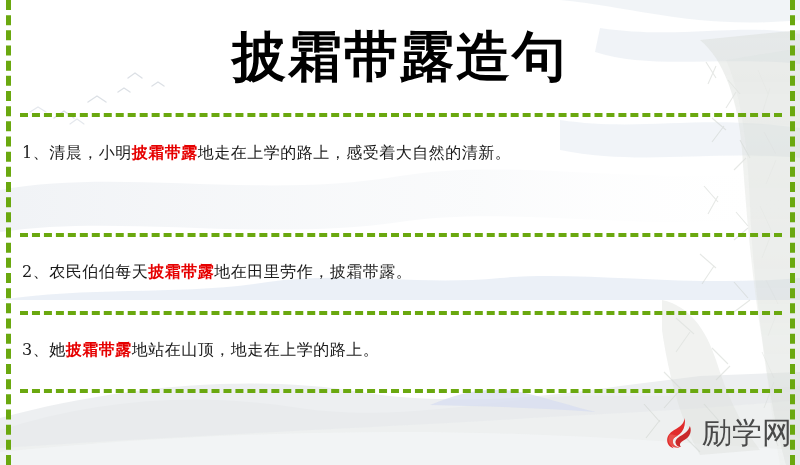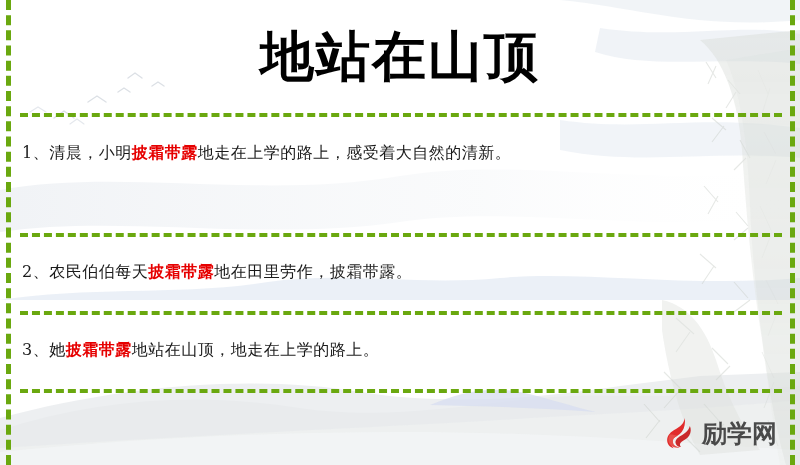--- a/index.html
+++ b/index.html
@@ -114,22 +114,22 @@
     z-index: 9;
     opacity: 0.92;
   }
   .logo-mark {
     width: 36px;
     height: 36px;
     flex: 0 0 36px;
   }
   .logo-text {
     font-family: "DejaVu Sans", "Liberation Sans", sans-serif;
-    font-size: 25px;
-    font-weight: bold;
+    font-size: 30px;
+    font-weight: normal;
     color: #3c3c3c;
     letter-spacing: 0px;
     line-height: 1;
     white-space: nowrap;
   }
 </style>
 </head>
 <body>
 
 <div id="page">
@@ -215,21 +215,21 @@
   </svg>
 
   <div class="frame-left"></div>
   <div class="frame-right"></div>
 
   <div class="sep sep-1"></div>
   <div class="sep sep-2"></div>
   <div class="sep sep-3"></div>
   <div class="sep sep-4"></div>
 
-  <div class="title">地站在山顶</div>
+  <div class="title">披霜带露造句</div>
 
   <div class="sentence s1">
     <span>1、</span><span>清晨，小明</span><span class="hl">披霜带露</span><span>地走在上学的路上，感受着大自然的清新。</span>
   </div>
 
   <div class="sentence s2">
     <span>2、</span><span>农民伯伯每天</span><span class="hl">披霜带露</span><span>地在田里劳作，披霜带露。</span>
   </div>
 
   <div class="sentence s3">

